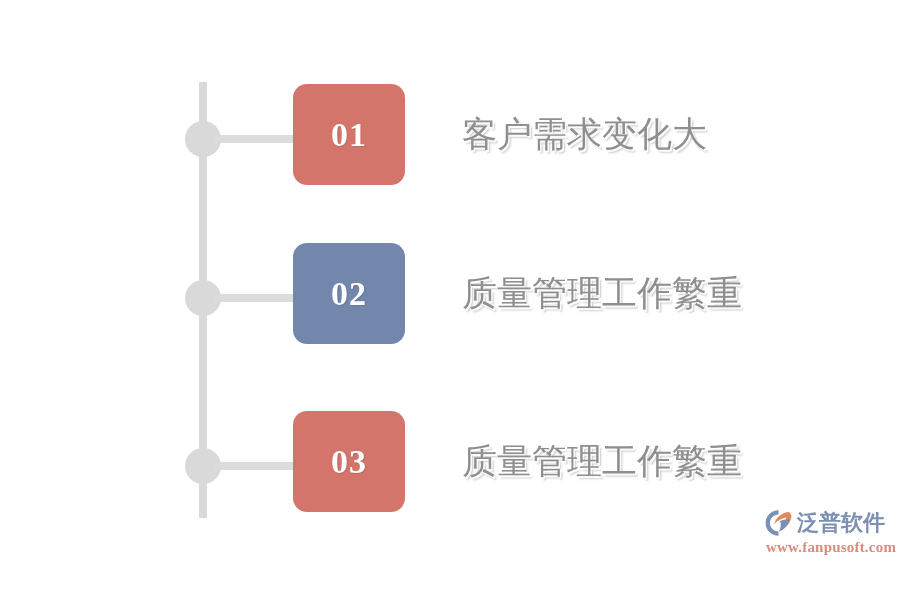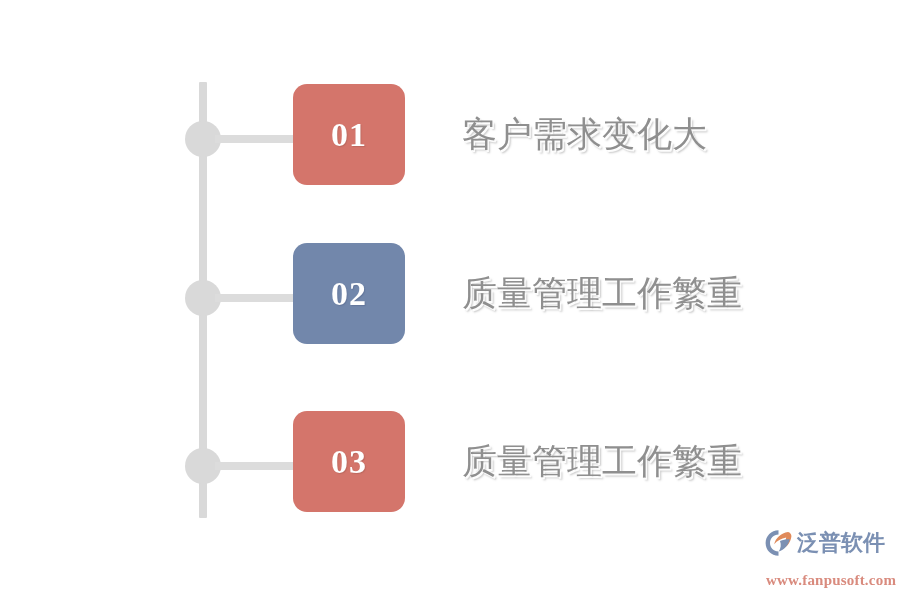--- a/index.html
+++ b/index.html
@@ -101,21 +101,21 @@
     letter-spacing: 0px;
     white-space: nowrap;
     text-shadow: 1.5px 1.5px 0px rgba(255,255,255,0.9),
                  2.5px 2.5px 2px rgba(130,130,130,0.45);
   }
 
   
   .watermark {
     position: absolute;
     left: 764px;
-    top: 528px;
+    top: 508px;
     width: 132px;
     height: 48px;
   }
   .wm-top {
     display: flex;
     align-items: center;
     height: 30px;
   }
   .wm-mark {
     width: 30px;
@@ -130,21 +130,21 @@
     line-height: 1;
     letter-spacing: 0px;
   }
   .wm-url {
     color: #d98b7e;
     font-family: "Liberation Serif", "DejaVu Serif", serif;
     font-size: 15px;
     font-weight: bold;
     letter-spacing: 0.2px;
     line-height: 1;
-    margin-top: 15px;
+    margin-top: 2px;
     padding-left: 2px;
   }
 </style>
 </head>
 <body>
 
 <div id="canvas">
 
   <div class="timeline-spine"></div>
 

